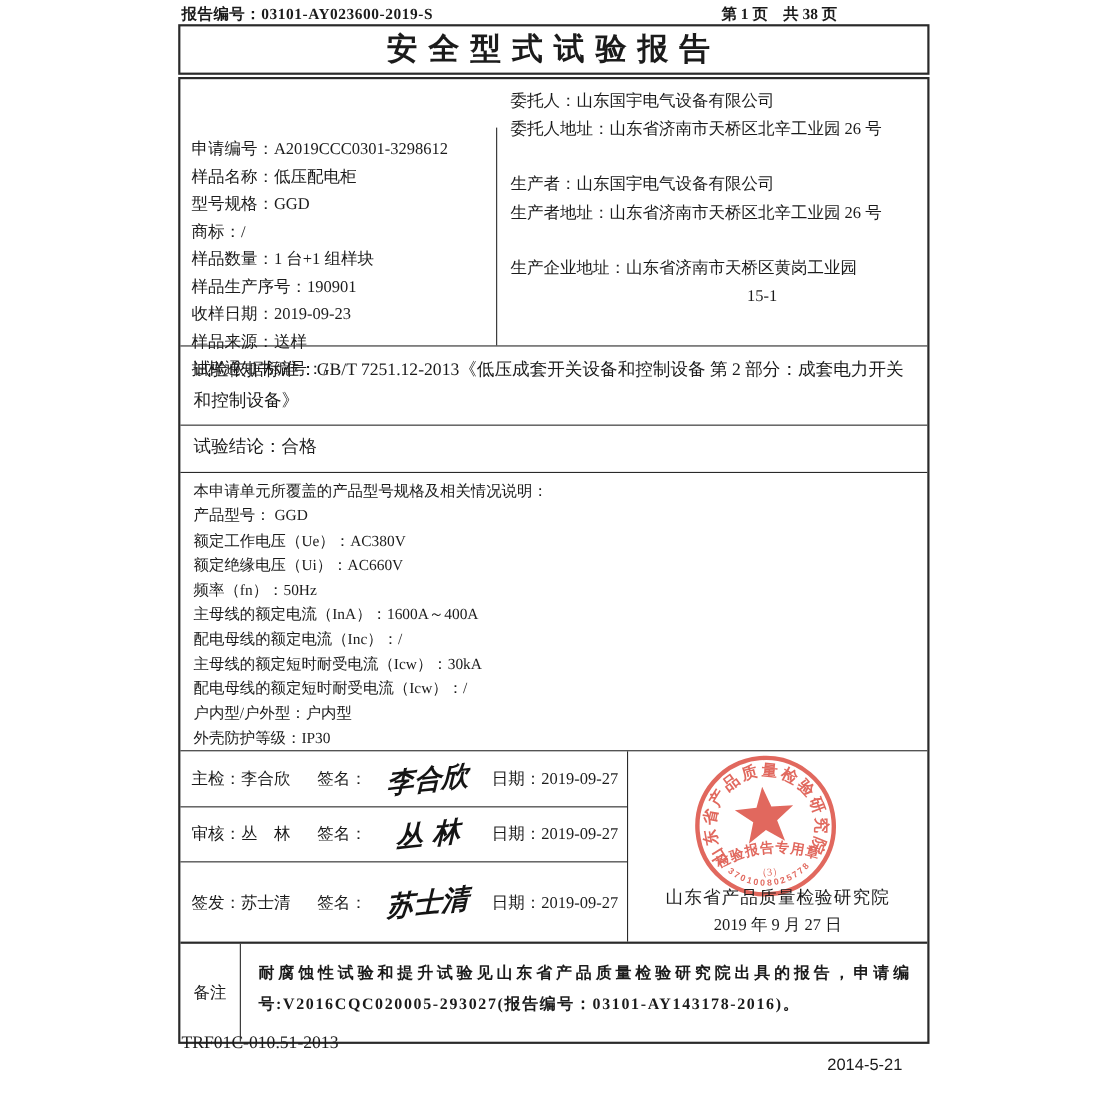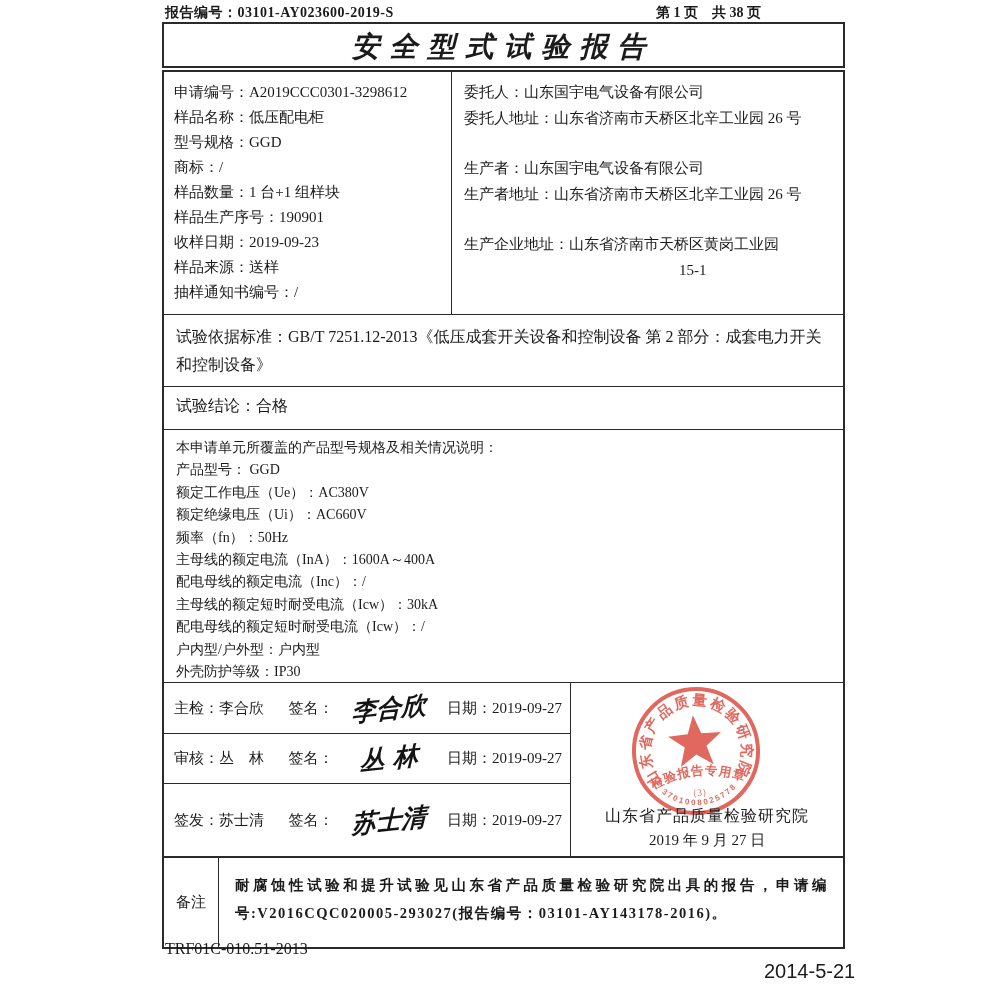--- a/index.html
+++ b/index.html
@@ -11,34 +11,34 @@
     color: #1b1b1b;
     font-family: "Liberation Serif", "DejaVu Serif", serif;
     overflow: hidden;
   }
   
   .hdr-left { position:absolute; left:165px; top:4px; font-size:14px; font-weight:bold; letter-spacing:.5px; }
   .hdr-right { position:absolute; right:155px; top:4px; font-size:14px; font-weight:bold; }
   
   .title-box {
     position:absolute; left:162px; top:22px; width:683px; height:46px;
-    border:2px solid #2a2a2a; display:flex; align-items:flex-end; justify-content:center;font-style:italic;
+    border:2px solid #2a2a2a; display:flex; align-items:center; justify-content:center;
   }
   .title-box .title { font-size:28px; font-weight:bold; letter-spacing:10px; }
   
   .table {
     position:absolute; left:162px; top:70px; width:683px;
     border:2px solid #2a2a2a;
     font-size:15px;
   }
   .row { border-top:1px solid #2a2a2a; }
   .row:first-child { border-top:none; }
   
   .info-row { display:flex; height:242px; }
-  .info-left { width:288px; border-right:1px solid #2a2a2a; padding:8px 8px 0 10px; }
+  .info-left { width:288px; border-right:1px solid #2a2a2a; padding:8px 8px 0 10px;margin-top:44px; }
   .info-left .line { line-height:25px; white-space:nowrap; }
   .info-right { flex:1; padding:7px 6px 0 12px; }
   .info-right .grp { margin-bottom:24px; }
   .info-right .line { line-height:26px; white-space:nowrap; }
   .info-right .indent { padding-left:215px; }
   
   .standard-row { height:72px; padding:8px 12px 0 12px; font-size:16px; line-height:28px; }
   .conclusion-row { height:43px; padding:9px 8px 0 12px; font-size:16px;font-family:Liberation Serif, serif; }
   
   .spec-row { height:253px; padding:7px 12px 0 12px; font-size:14px; }
@@ -62,21 +62,21 @@
   .sig-right { flex:1; position:relative; }
   .stamp-svg { position:absolute; left:53px; top:-4px; }
   .stamp-org { position:absolute; left:0; right:0; bottom:29px; text-align:center; font-size:16px; letter-spacing:1px; }
   .stamp-date { position:absolute; left:0; right:0; bottom:6px; text-align:center; font-size:15px;margin-top:16px; }
   
   .remark-row { display:flex; height:91px; border-top:2px solid #2a2a2a; }
   .remark-label { width:55px; border-right:1px solid #2a2a2a; display:flex; align-items:center; justify-content:center; font-size:15px; }
   .remark-text { flex:1; padding:13px 15px 0 16px; font-size:14.5px; line-height:28px; text-align:justify; letter-spacing:1.5px;font-weight:bold; }
   
   .ftr-left { position:absolute; left:165px; top:940px; font-size:16px; }
-  .ftr-right { position:absolute; left:752px; top:960px; font-size:20px; font-family:"Liberation Sans", sans-serif;margin-left:12px; }
+  .ftr-right { position:absolute; left:752px; top:960px; font-size:15px; font-family:"Liberation Sans", sans-serif; }
 </style>
 </head>
 <body>
 
 <div class="page">
 
   <div class="hdr-left">报告编号：03101-AY023600-2019-S</div>
   <div class="hdr-right">第 1 页　共 38 页</div>
 
   <div class="title-box">

